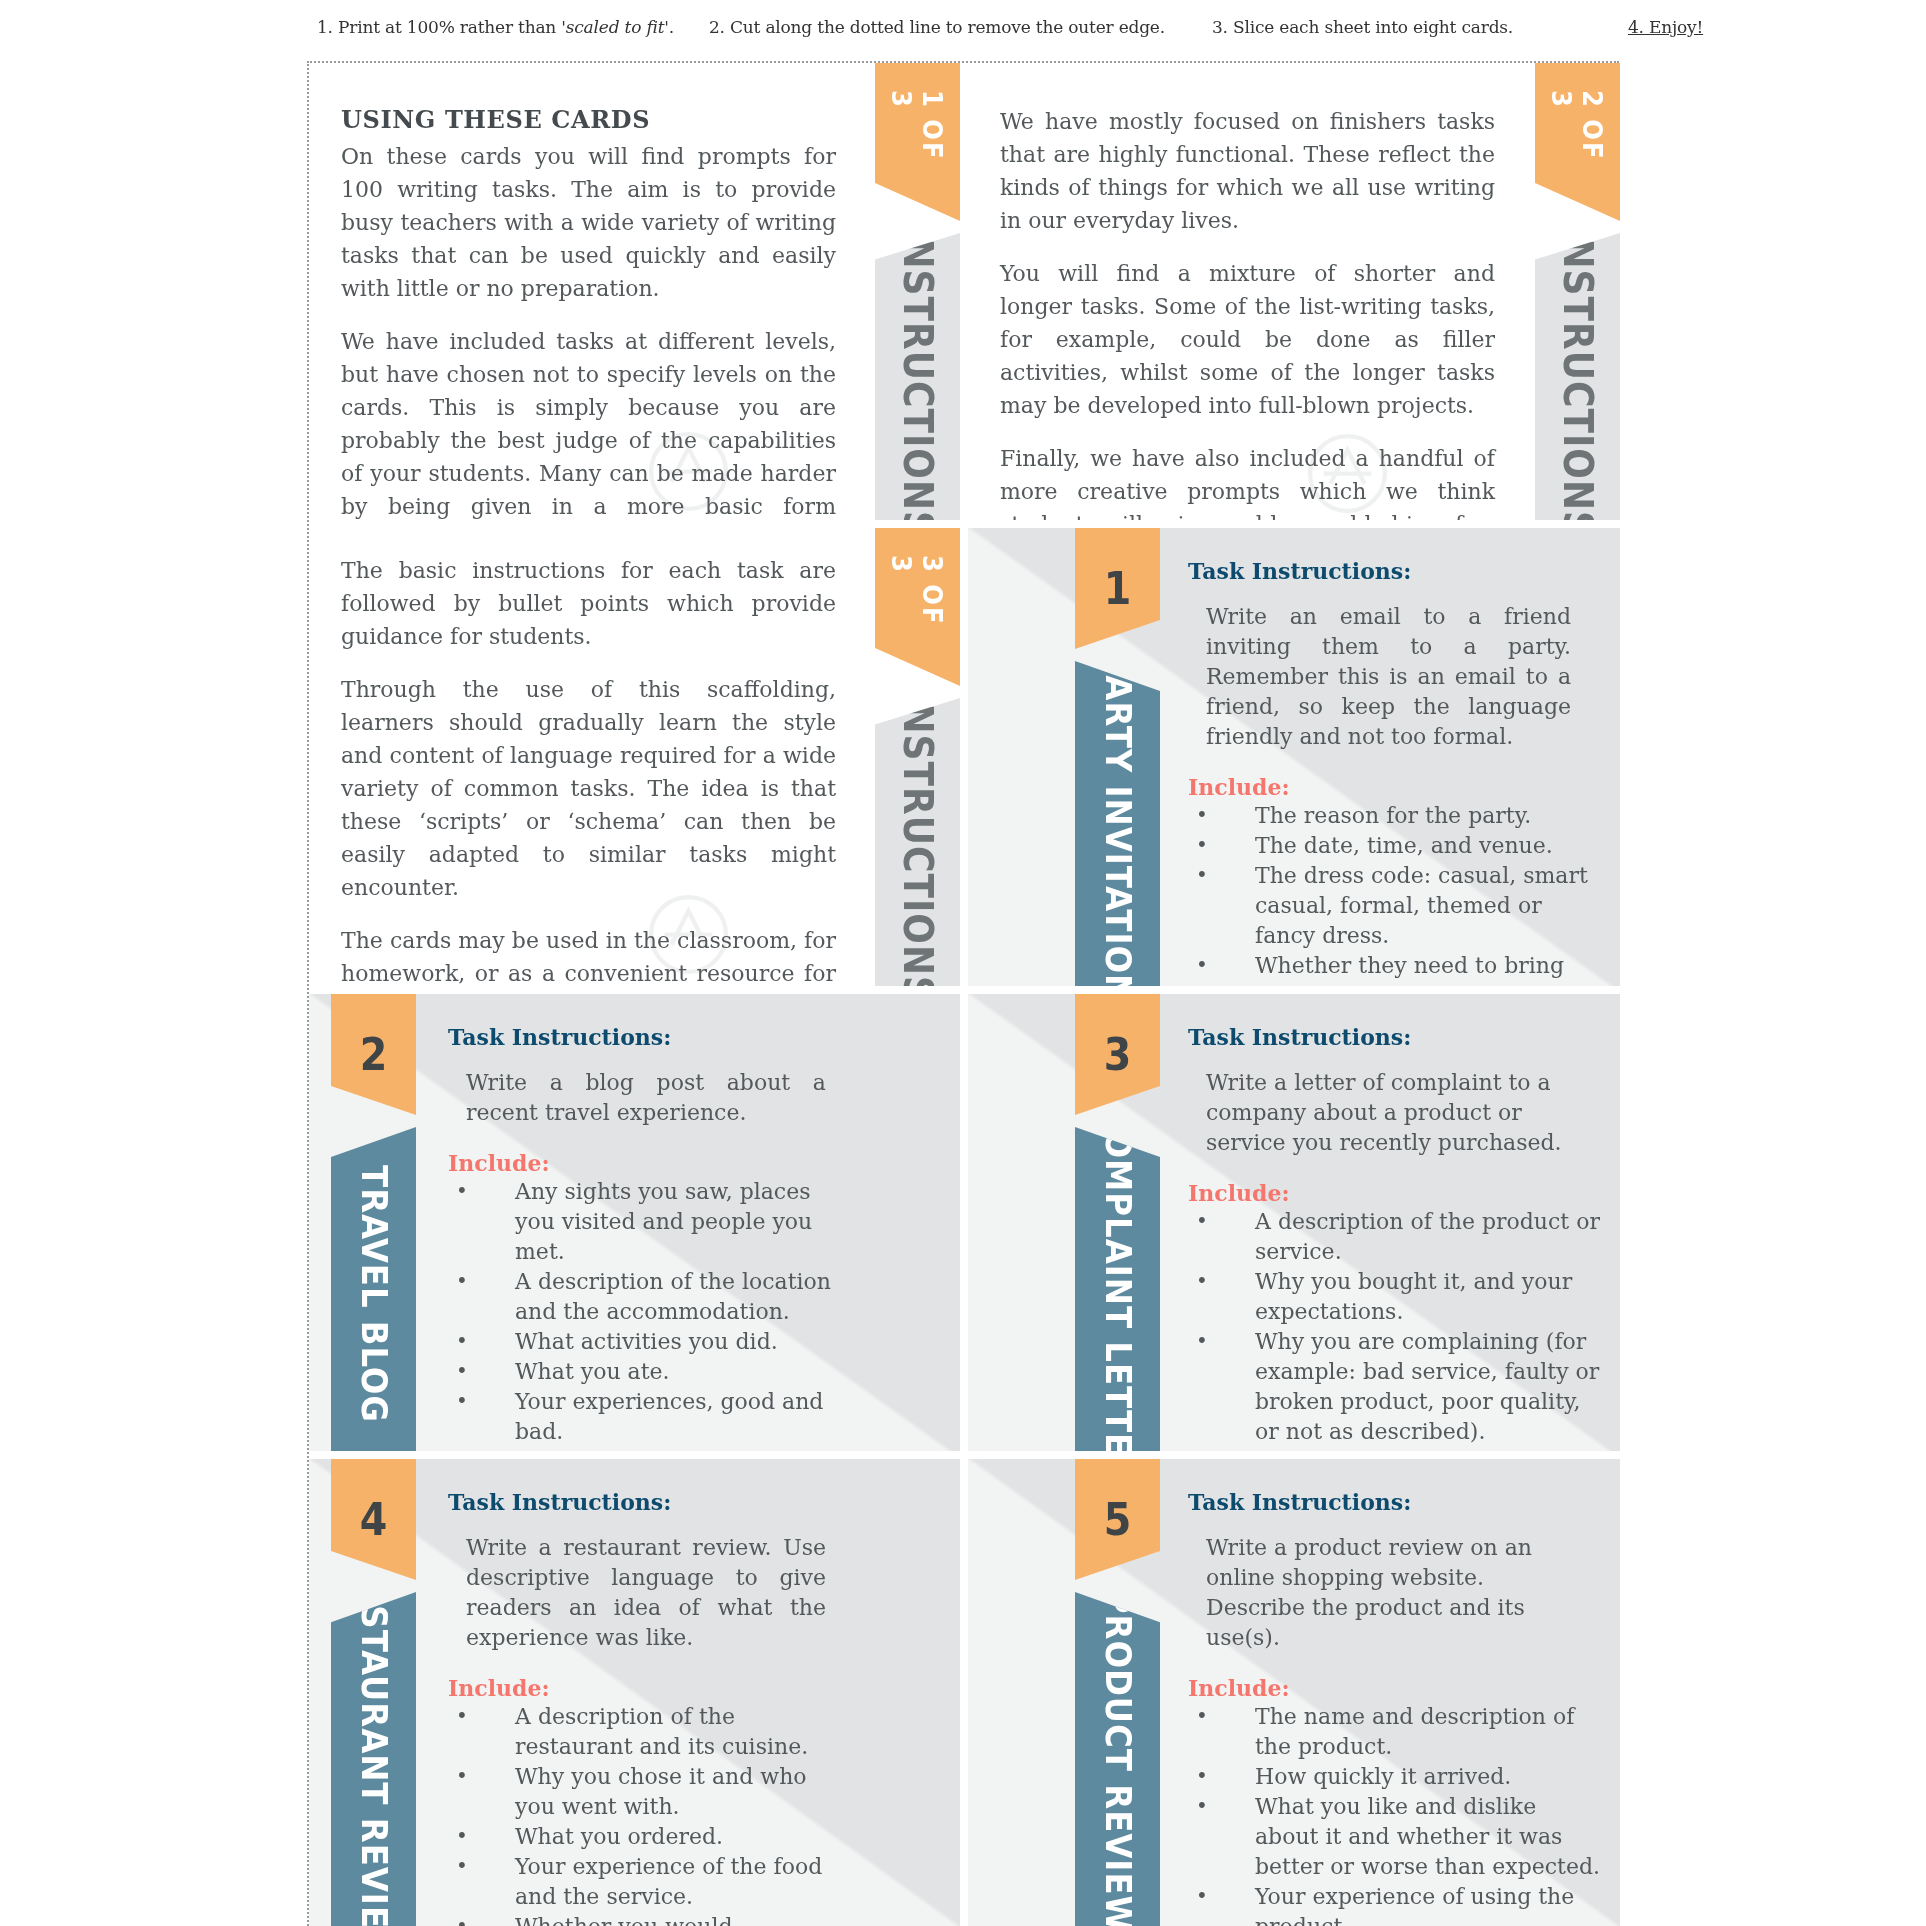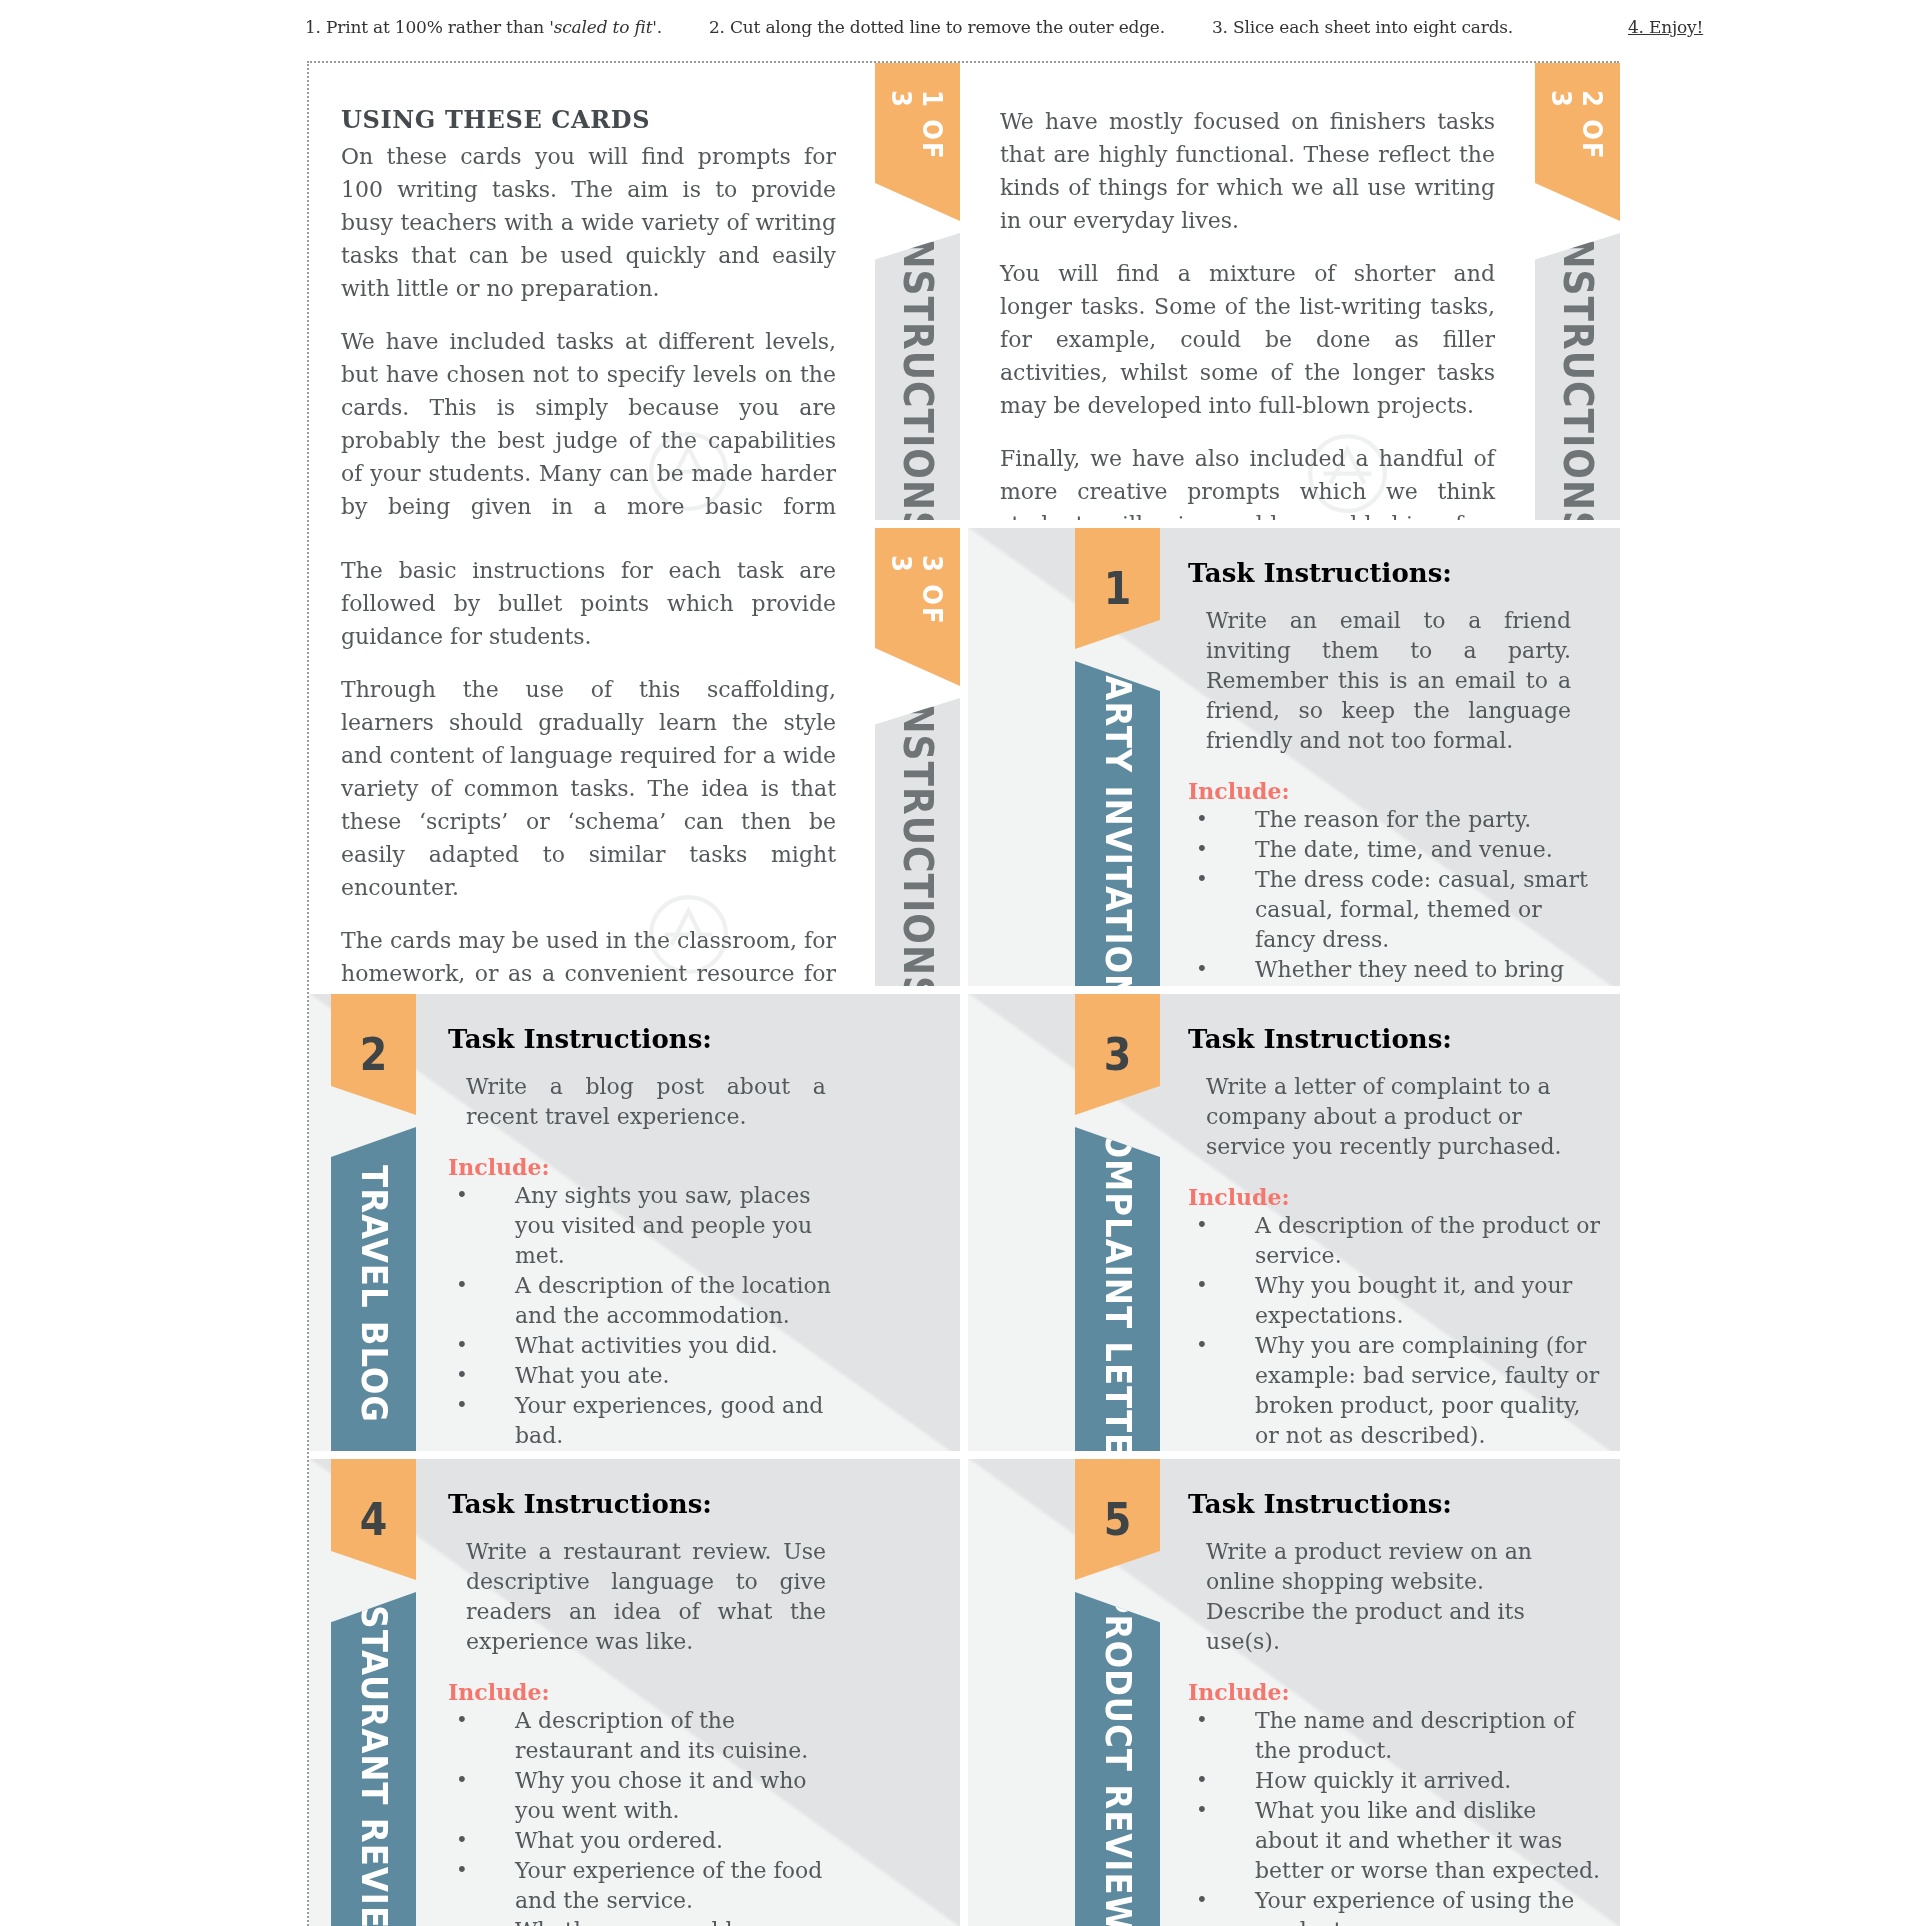--- a/index.html
+++ b/index.html
@@ -14,21 +14,21 @@
   .print-bar{
     position:absolute;left:0;top:0;width:1927px;height:51px;
     background:#ffffff;
   }
   .print-bar .pi{
     position:absolute;top:17px;
     font-family:"DejaVu Serif", serif;
     font-size:17px;color:#333333;white-space:nowrap;
     letter-spacing:-0.2px;
   }
-  .pi1{left:305px;}
+  .pi1{left:317px;}
   .pi2{left:709px;text-align:right;}
   .pi3{left:1212px;}
   .pi4{left:1628px;text-decoration:underline;}
   .pi em{font-style:italic;}
 
   
   .sheet{
     position:absolute;left:307px;top:61px;
     width:1312px;height:1865px;
     background:#ffffff;
@@ -104,21 +104,21 @@
   }
   .p{
     font-size:22px;line-height:33px;color:#53585b;
     text-align:justify;margin:0 0 20px 0;
     font-family:"DejaVu Serif", serif;
   }
   .p:last-child{margin-bottom:0;}
 
   .lbl-task{
     font-family:"DejaVu Serif", serif;
-    font-weight:bold;font-size:26px;color:#000000;margin:0 0 1px 0;
+    font-weight:bold;font-size:22px;color:#0c4a6e;margin:0 0 1px 0;
   }
   .lbl-inc{
     font-family:"DejaVu Serif", serif;
     font-weight:bold;font-size:22px;color:#f4766d;margin:22px 0 1px 0;
   }
   .tasktext{
     font-size:22px;line-height:30px;color:#53585b;
     text-align:justify;margin:18px;font-family:"DejaVu Serif", serif;
   }
   .tasktext.nojust{text-align:left;}

